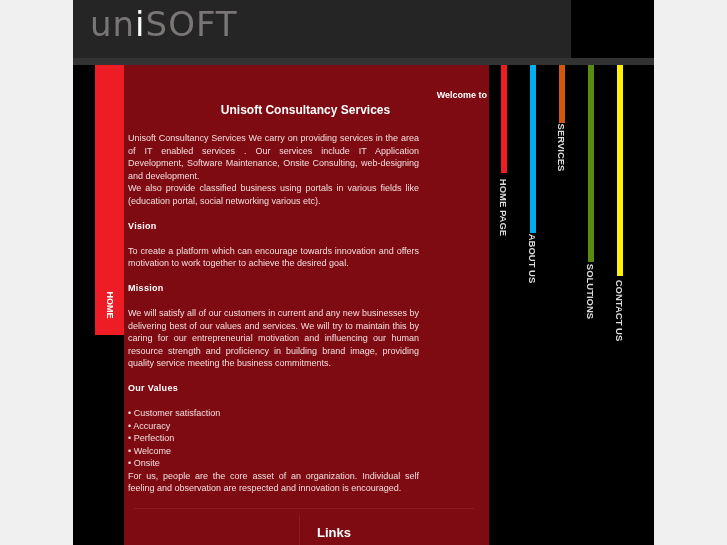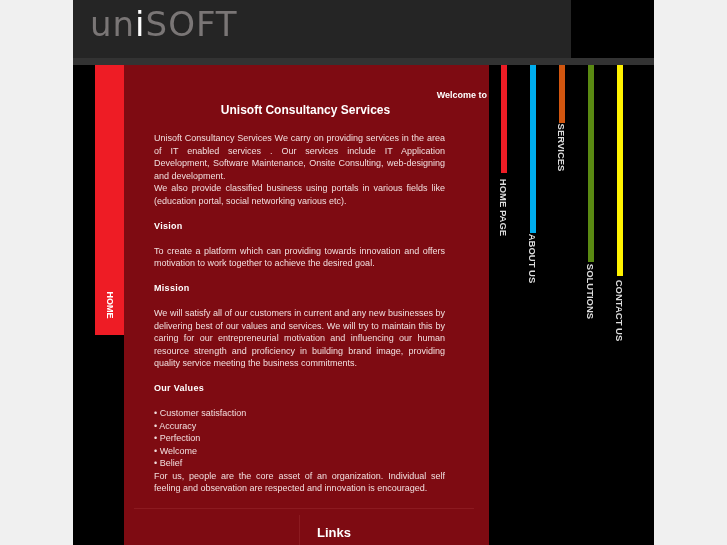--- a/index.html
+++ b/index.html
@@ -51,21 +51,21 @@
     }
     .welcome {
       position:absolute; left:0; top:25px; width:363px; text-align:right;
       font-size:9px; font-weight:bold; color:#fff;
     }
     .welcome-title {
       position:absolute; left:0; top:38px; width:363px; text-align:center;
       font-size:12px; font-weight:bold; color:#fff;
     }
     .body-text {
-      position:absolute; left:30px; top:67px; width:291px;
+      position:absolute; left:4px; top:67px; width:291px;
       font-size:9px; line-height:12.5px; text-align:justify;
     }
     .body-text p { margin:0; }
     .body-text h4 {
       margin:0; font-size:9px; font-weight:bold; color:#fff; letter-spacing:0.3px;
     }
     .gap { height:12.5px; }
     .divider {
       position:absolute; left:10px; top:443px; width:340px; height:1px;
       background:#8c1a20;
@@ -112,33 +112,33 @@
   <div class="content">
     <div class="welcome">Welcome to</div>
     <div class="welcome-title">Unisoft Consultancy Services</div>
 
     <div class="body-text">
       <p>Unisoft Consultancy Services We carry on providing services in the area of IT enabled services . Our services include IT Application Development, Software Maintenance, Onsite Consulting, web-designing and development.</p>
       <p>We also provide classified business using portals in various fields like (education portal, social networking various etc).</p>
       <div class="gap"></div>
       <h4>Vision</h4>
       <div class="gap"></div>
-      <p>To create a platform which can providing towards innovation and offers motivation to work together to achieve the desired goal.</p>
+      <p>To create a platform which can encourage towards innovation and offers motivation to work together to achieve the desired goal.</p>
       <div class="gap"></div>
       <h4>Mission</h4>
       <div class="gap"></div>
       <p>We will satisfy all of our customers in current and any new businesses by delivering best of our values and services. We will try to maintain this by caring for our entrepreneurial motivation and influencing our human resource strength and proficiency in building brand image, providing quality service meeting the business commitments.</p>
       <div class="gap"></div>
       <h4>Our Values</h4>
       <div class="gap"></div>
       <p>• Customer satisfaction</p>
       <p>• Accuracy</p>
       <p>• Perfection</p>
       <p>• Welcome</p>
-      <p>• Belief</p>
+      <p>• Onsite</p>
       <p>For us, people are the core asset of an organization. Individual self feeling and observation are respected and innovation is encouraged.</p>
     </div>
 
     <div class="divider"></div>
     <div class="vdivider"></div>
     <div class="bottom-h" style="left:14px;margin-top:20px;">Our Professional Services</div>
     <div class="bottom-h" style="left:193px;">Links</div>
   </div>
 
   <div class="left-edge"></div>

